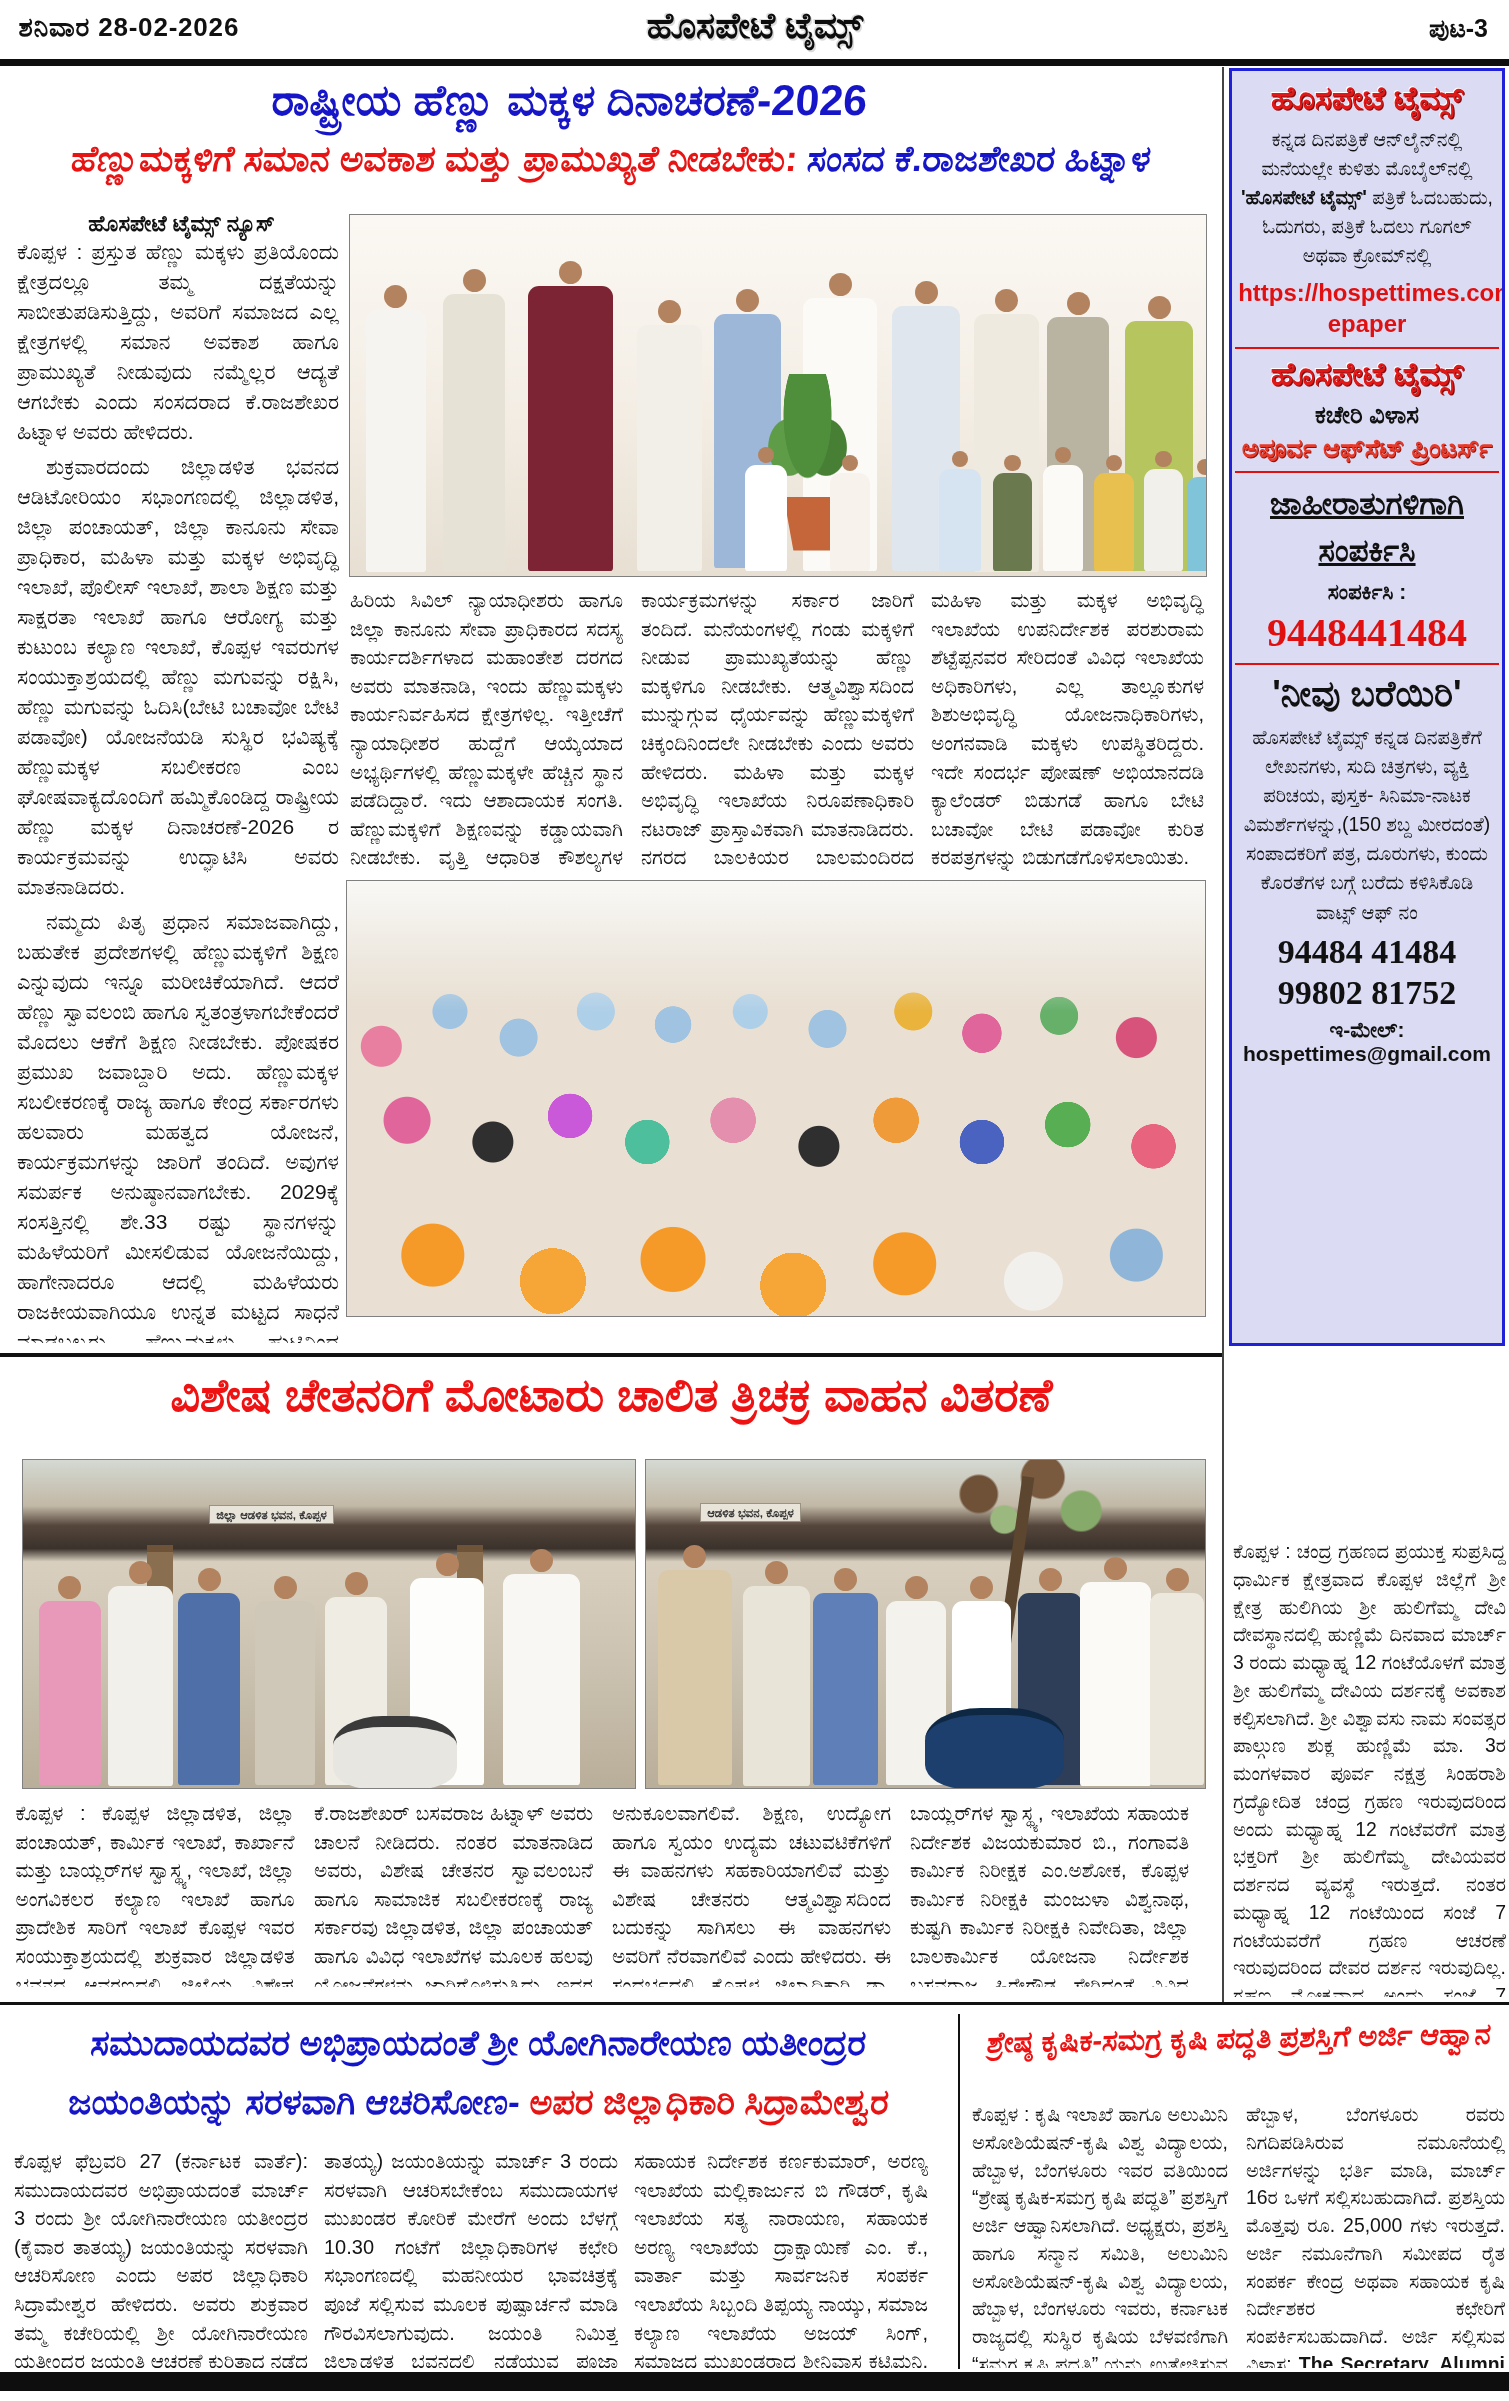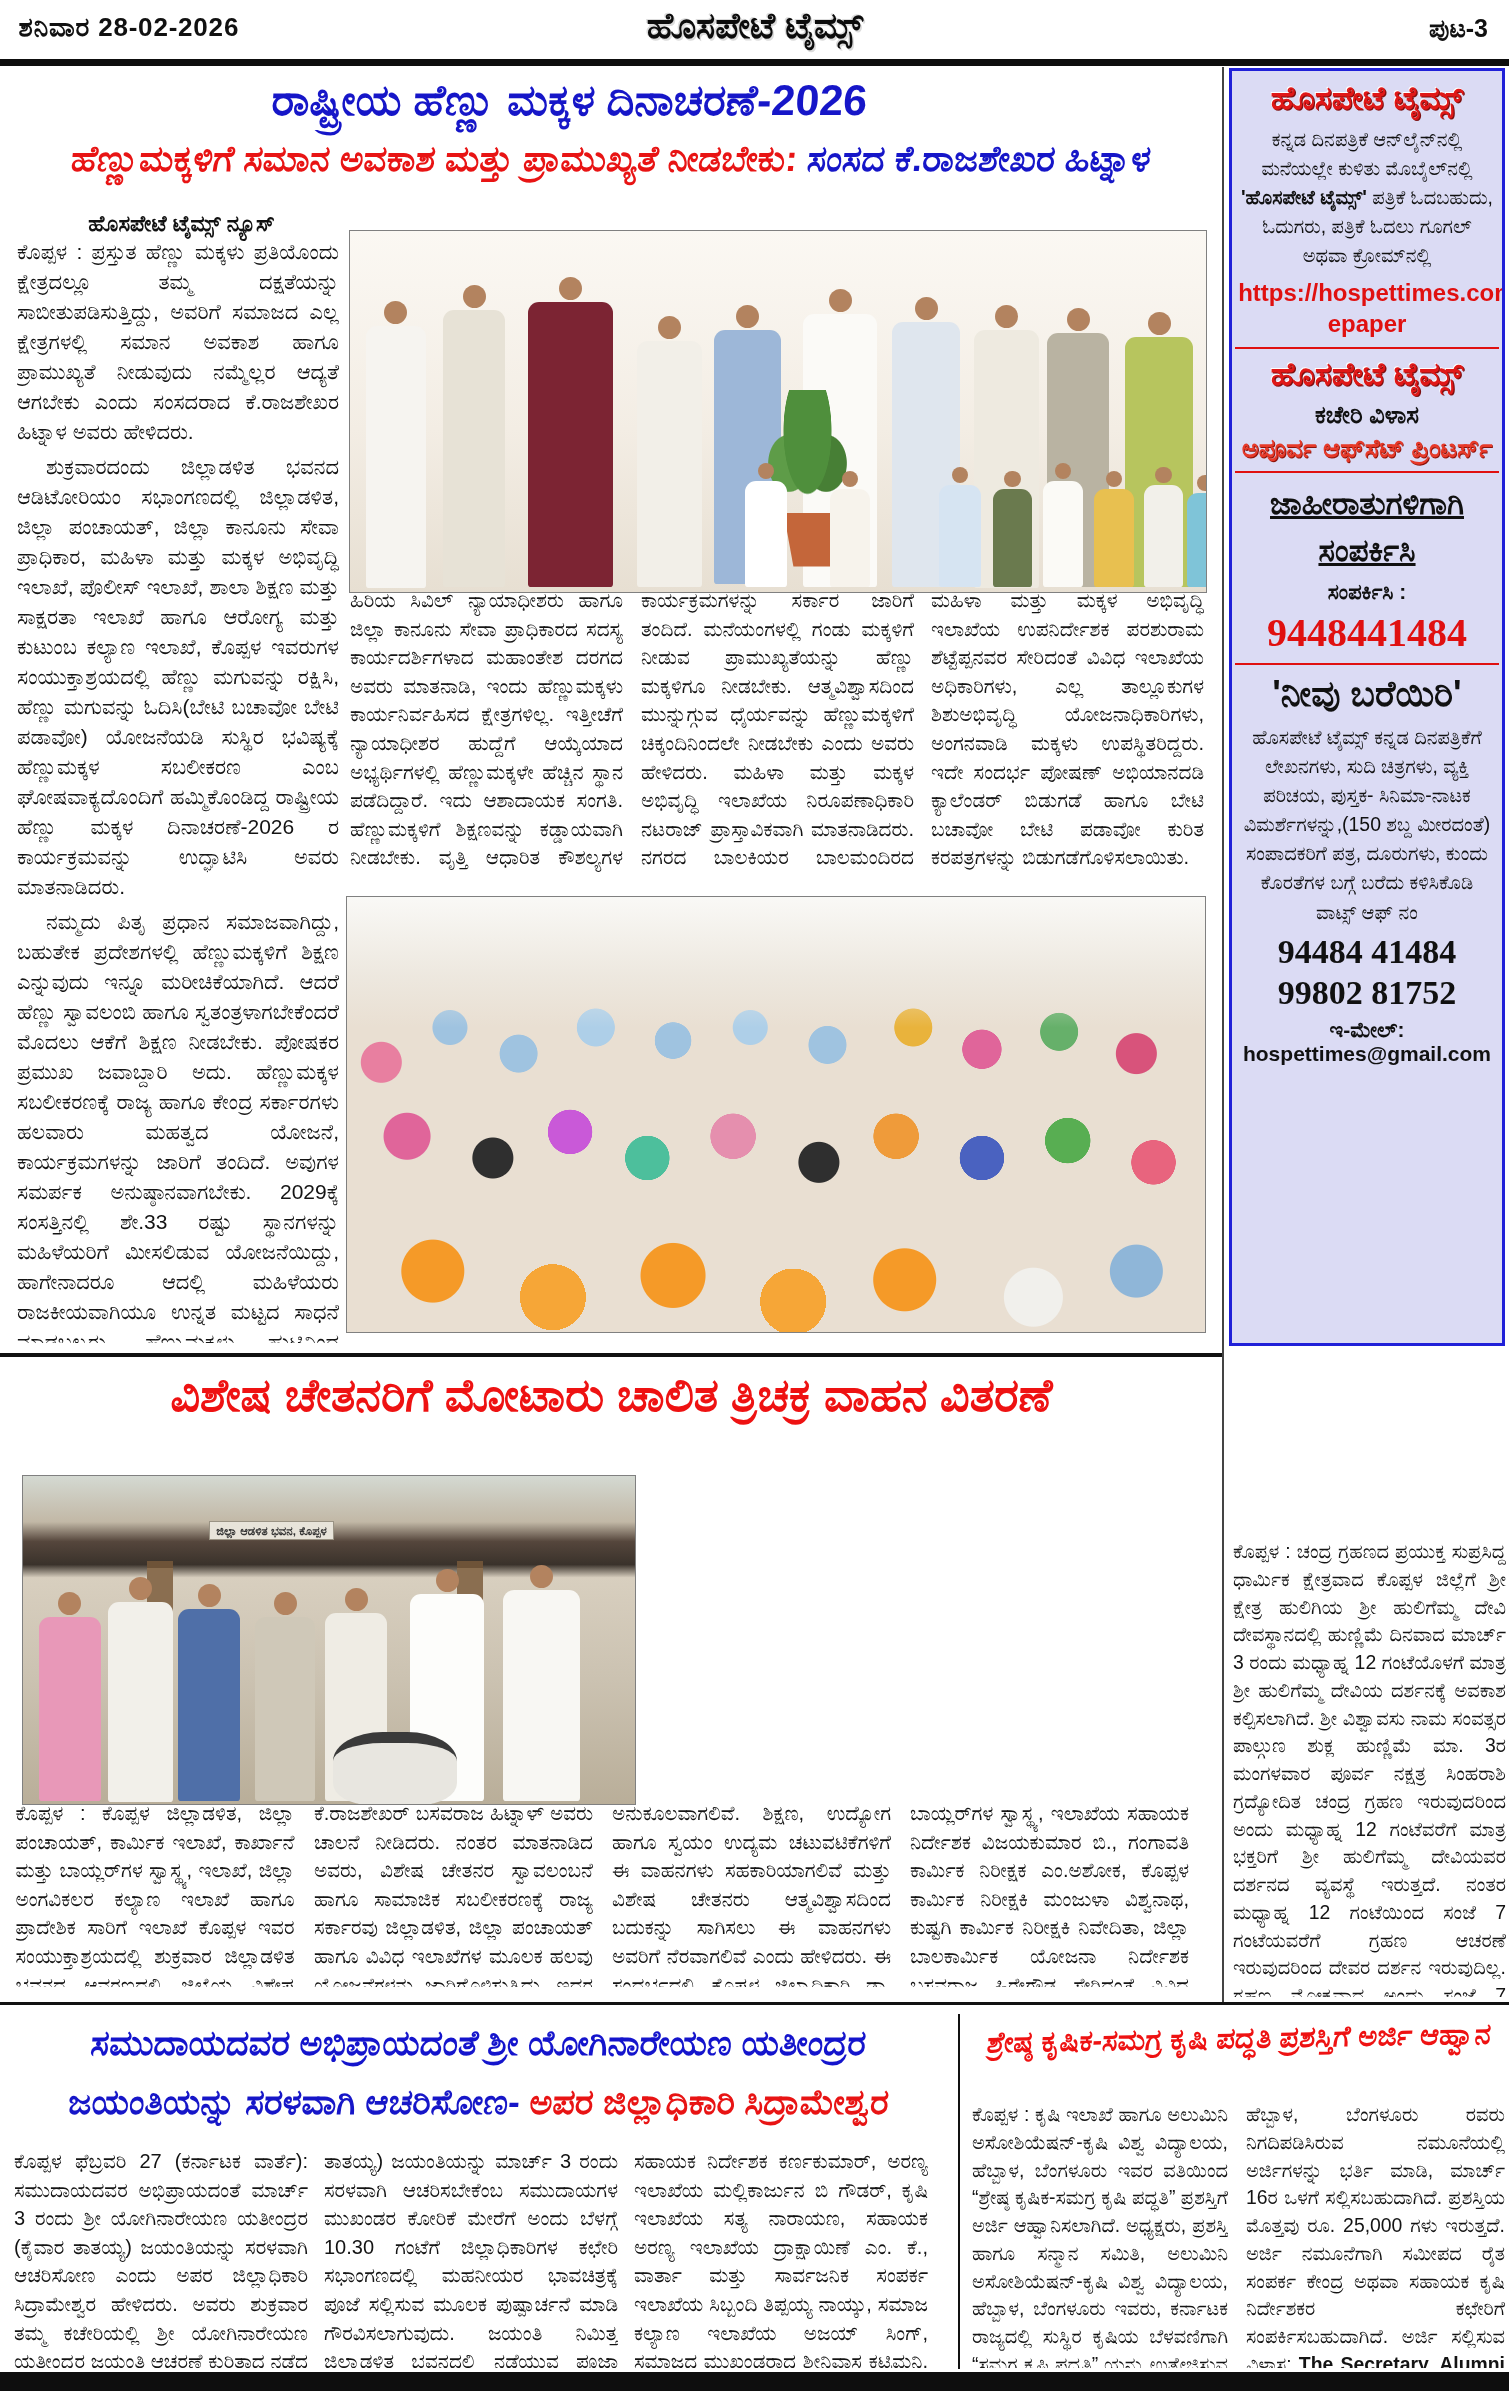--- a/index.html
+++ b/index.html
@@ -32,21 +32,21 @@
             color:#1414cc;transform:skewX(-5deg);}
   .a3-head2{left:11.6px;top:2082px;width:933px;text-align:center;font-size:35px;font-weight:bold;
             transform:skewX(-5deg);}
   .a4-head{left:970px;top:2022px;width:538px;text-align:center;font-size:29px;font-weight:bold;
            color:#ee1212;transform:skewX(-6deg) rotate(-1deg);}
   
   .col{position:absolute;overflow:hidden;font-size:20px;line-height:1.43;text-align:justify;color:#141414;}
   .col p{margin:0 0 4.6px 0;}
   .col p+p{text-indent:29px;}
   
-  .photo{position:absolute;overflow:hidden;border:0.8px solid #808080;margin-top:16px;}
+  .photo{position:absolute;overflow:hidden;border:0.8px solid #808080;}
   .ph1{background:linear-gradient(180deg,#fbf8f3 0%,#f3ede4 55%,#e7dfd2 100%);}
   .ph2{background-color:#e9dfd2;}
   .ph34{background:
      linear-gradient(180deg,#d4d9d2 0%,#c2b8a6 14%,#55463c 20%,#3a322b 27%,#d8cfbf 31%,#cbc2b1 62%,#b9ae99 100%);}
   .fig{position:absolute;display:flex;flex-direction:column;align-items:center;}
   .fig::before{content:"";width:23px;height:23px;border-radius:50%;background:var(--s,#b3835f);margin-bottom:1.5px;}
   .fig::after{content:"";width:100%;flex:1;border-radius:11px 11px 3.1px 3.1px;background:var(--c,#f4f2ee);}
   .fig.kid::before{width:16.3px;height:16.3px;}
   .plant{position:absolute;left:48%;top:44%;width:93px;height:163px;
      background:radial-gradient(ellipse at 50% 25%,#4f8f3c 0 36%,transparent 37%),
@@ -182,20 +182,34 @@
     <div class="fig" style="left:15.5px;top:116px;width:62px;height:209px;--c:#e898b8;"></div>
     <div class="fig" style="left:85px;top:101px;width:65px;height:225px;--c:#f2f0ea;"></div>
     <div class="fig" style="left:155px;top:108px;width:62px;height:217px;--c:#4f6fa8;"></div>
     <div class="fig" style="left:232px;top:116px;width:60px;height:209px;--c:#cfc8b8;"></div>
     <div class="fig" style="left:302px;top:112px;width:62px;height:213px;--c:#efece4;"></div>
     <div class="fig" style="left:387px;top:93px;width:74px;height:232px;--c:#fdfdfb;"></div>
     <div class="fig" style="left:480px;top:89px;width:77px;height:236px;--c:#f8f7f3;"></div>
     <div class="scooter" style="left:310px;top:256px;width:124px;height:62px;background:#e8e6e0;border-top:11px solid #3a3a3a;"></div>
   </div>
 
+  <div class="photo ph34" style="left:645px;top:1459px;width:559px;height:328px;">
+    <div class="sign" style="left:54px;top:43px;">ಆಡಳಿತ ಭವನ, ಕೊಪ್ಪಳ</div>
+    <div class="tree" style="left:256px;top:0;width:256px;height:170px;"></div>
+    <div class="trunk" style="left:364px;top:15.5px;height:178px;"></div>
+    <div class="fig" style="left:11.6px;top:85px;width:74px;height:240px;--c:#d9c9a8;"></div>
+    <div class="fig" style="left:97px;top:101px;width:67px;height:225px;--c:#e9e4d8;"></div>
+    <div class="fig" style="left:167px;top:108px;width:65px;height:217px;--c:#5f7fb8;"></div>
+    <div class="fig" style="left:240px;top:116px;width:60px;height:209px;--c:#f4f2ec;"></div>
+    <div class="fig" style="left:306px;top:116px;width:59px;height:209px;--c:#ffffff;"></div>
+    <div class="fig" style="left:372px;top:108px;width:64px;height:217px;--c:#2e3d58;"></div>
+    <div class="fig" style="left:434px;top:97px;width:71px;height:229px;--c:#fbfaf7;"></div>
+    <div class="fig" style="left:504px;top:108px;width:54px;height:217px;--c:#ece8de;"></div>
+    <div class="scooter" style="left:279px;top:248px;width:139px;height:74px;background:#1c3f6e;border-top:7.7px solid #0e2844;"></div>
+  </div>
 
   <div class="col" style="left:15.5px;top:1799px;width:279px;height:188px;">ಕೊಪ್ಪಳ : ಕೊಪ್ಪಳ ಜಿಲ್ಲಾಡಳಿತ, ಜಿಲ್ಲಾ ಪಂಚಾಯತ್, ಕಾರ್ಮಿಕ ಇಲಾಖೆ, ಕಾರ್ಖಾನೆ ಮತ್ತು ಬಾಯ್ಲರ್‌ಗಳ ಸ್ವಾಸ್ಥ್ಯ, ಇಲಾಖೆ, ಜಿಲ್ಲಾ ಅಂಗವಿಕಲರ ಕಲ್ಯಾಣ ಇಲಾಖೆ ಹಾಗೂ ಪ್ರಾದೇಶಿಕ ಸಾರಿಗೆ ಇಲಾಖೆ ಕೊಪ್ಪಳ ಇವರ ಸಂಯುಕ್ತಾಶ್ರಯದಲ್ಲಿ ಶುಕ್ರವಾರ ಜಿಲ್ಲಾಡಳಿತ ಭವನದ ಆವರಣದಲ್ಲಿ ಜಿಲ್ಲೆಯ ವಿಶೇಷ ಚೇತನರಿಗೆ ಮೋಟಾರು ಚಾಲಿತ ತ್ರಿಚಕ್ರ ವಾಹನ (Adapted Vehicle)ಗಳ ವಿತರಣೆ ಮಾಡಲಾಯಿತು. ಈ ಕಾರ್ಯಕ್ರಮಕ್ಕೆ ಕೊಪ್ಪಳ ಸಂಸದರಾದ</div>
   <div class="col" style="left:314px;top:1799px;width:279px;height:188px;">ಕೆ.ರಾಜಶೇಖರ್ ಬಸವರಾಜ ಹಿಟ್ನಾಳ್ ಅವರು ಚಾಲನೆ ನೀಡಿದರು. ನಂತರ ಮಾತನಾಡಿದ ಅವರು, ವಿಶೇಷ ಚೇತನರ ಸ್ವಾವಲಂಬನೆ ಹಾಗೂ ಸಾಮಾಜಿಕ ಸಬಲೀಕರಣಕ್ಕೆ ರಾಜ್ಯ ಸರ್ಕಾರವು ಜಿಲ್ಲಾಡಳಿತ, ಜಿಲ್ಲಾ ಪಂಚಾಯತ್ ಹಾಗೂ ವಿವಿಧ ಇಲಾಖೆಗಳ ಮೂಲಕ ಹಲವು ಯೋಜನೆಗಳನ್ನು ಜಾರಿಗೊಳಿಸುತ್ತಿದ್ದು, ಇದರ ಭಾಗವಾಗಿ ಇಂದು ಜಿಲ್ಲೆಯಲ್ಲಿ ವಿತರಣೆ ಮಾಡಲಾದ ಮೋಟಾರು ಚಾಲಿತ ತ್ರಿಚಕ್ರ ವಾಹನಗಳು, ಈ ಫಲಾನುಭವಿಗಳ ದೈನಂದಿನ ಪ್ರಯಾಣಕ್ಕೆ</div>
   <div class="col" style="left:612px;top:1799px;width:279px;height:188px;">ಅನುಕೂಲವಾಗಲಿವೆ. ಶಿಕ್ಷಣ, ಉದ್ಯೋಗ ಹಾಗೂ ಸ್ವಯಂ ಉದ್ಯಮ ಚಟುವಟಿಕೆಗಳಿಗೆ ಈ ವಾಹನಗಳು ಸಹಕಾರಿಯಾಗಲಿವೆ ಮತ್ತು ವಿಶೇಷ ಚೇತನರು ಆತ್ಮವಿಶ್ವಾಸದಿಂದ ಬದುಕನ್ನು ಸಾಗಿಸಲು ಈ ವಾಹನಗಳು ಅವರಿಗೆ ನೆರವಾಗಲಿವೆ ಎಂದು ಹೇಳಿದರು. ಈ ಸಂದರ್ಭದಲ್ಲಿ ಕೊಪ್ಪಳ ಜಿಲ್ಲಾಧಿಕಾರಿ ಡಾ. ಸುರೇಶ ಬಿ. ಇಟ್ನಾಳ್, ಜಿಲ್ಲಾ ಕಾರ್ಮಿಕ ಅಧಿಕಾರಿ ಸುಧಾ ಗರಗ, ಕೊಪ್ಪಳ ಕಾರ್ಖಾನೆ ಮತ್ತು</div>
   <div class="col" style="left:910px;top:1799px;width:279px;height:188px;">ಬಾಯ್ಲರ್‌ಗಳ ಸ್ವಾಸ್ಥ್ಯ, ಇಲಾಖೆಯ ಸಹಾಯಕ ನಿರ್ದೇಶಕ ವಿಜಯಕುಮಾರ ಬಿ., ಗಂಗಾವತಿ ಕಾರ್ಮಿಕ ನಿರೀಕ್ಷಕ ಎಂ.ಅಶೋಕ, ಕೊಪ್ಪಳ ಕಾರ್ಮಿಕ ನಿರೀಕ್ಷಕಿ ಮಂಜುಳಾ ವಿಶ್ವನಾಥ, ಕುಷ್ಟಗಿ ಕಾರ್ಮಿಕ ನಿರೀಕ್ಷಕಿ ನಿವೇದಿತಾ, ಜಿಲ್ಲಾ ಬಾಲಕಾರ್ಮಿಕ ಯೋಜನಾ ನಿರ್ದೇಶಕ ಬಸವರಾಜ ಹಿರೇಗೌಡ್ರ ಸೇರಿದಂತೆ ವಿವಿಧ ಇಲಾಖೆಗಳ ಅಧಿಕಾರಿಗಳು, ಇತರೆ ಜನಪ್ರತಿನಿಧಿಗಳು, ವಿಶೇಷ ಚೇತನರು ಹಾಗೂ ಸಾರ್ವಜನಿಕರು ಉಪಸ್ಥಿತರಿದ್ದರು.</div>
 
   <div class="abs hrule-2"></div>
   <div class="abs vrule-bot"></div>
 
   <div class="abs a3-head1">ಸಮುದಾಯದವರ ಅಭಿಪ್ರಾಯದಂತೆ ಶ್ರೀ ಯೋಗಿನಾರೇಯಣ ಯತೀಂದ್ರರ</div>

